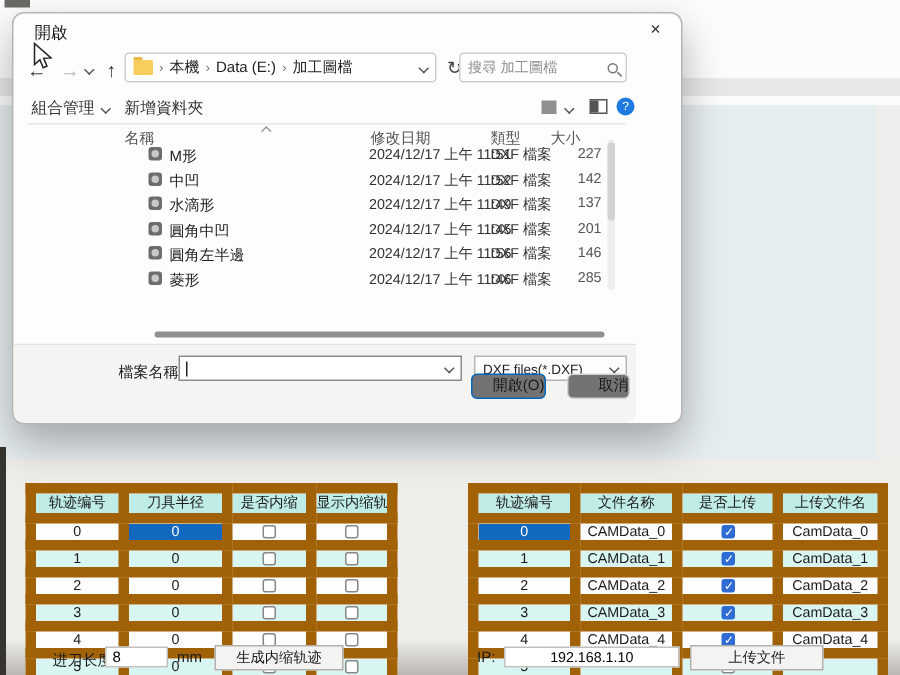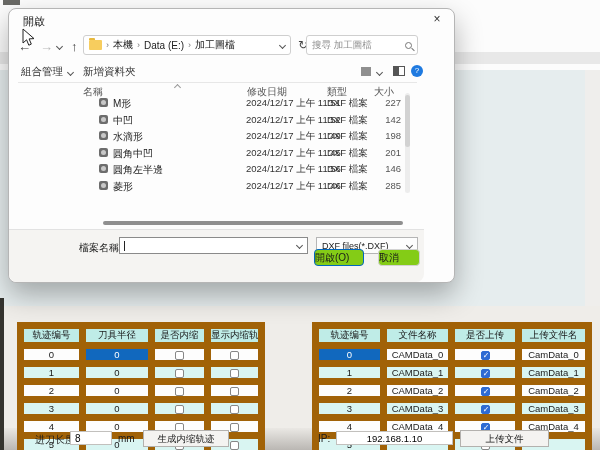--- a/index.html
+++ b/index.html
@@ -56,21 +56,21 @@
   #tb-help { left:402px; top:56px; width:12px; height:12px; border-radius:50%; background:#1f7ae0;
              color:#fff; font-size:8px; text-align:center; line-height:12px; }
   #tb-sep { left:9px; top:73px; width:399px; height:1px; background:#e7e7e7; }
 
   
   .colhdr { top:76px; font-size:10px; color:#555; }
   #col-name { left:74px; }
   #col-sort { left:166px; top:76px; transform:rotate(225deg); border-color:#999; }
   #col-date { left:238px; }
   #col-type { left:318px; }
-  #col-size { left:359px; width:32px; text-align:center; }
+  #col-size { left:346px; width:32px; text-align:right; }
 
   
   .file-row { position:absolute; left:84px; width:310px; height:16px; }
   .f-icon { position:absolute; left:6px; top:3px; width:9px; height:9px; background:#6d6d6d; border-radius:2px; }
   .f-icon::after { content:""; position:absolute; left:2px; top:2px; width:5px; height:5px; background:#c9c9c9; border-radius:50%; }
   .f-name { position:absolute; left:20px; top:2px; font-size:10px; color:#222; white-space:nowrap; }
   .f-date { position:absolute; left:153px; top:2px; font-size:9.5px; color:#333; white-space:nowrap; }
   .f-type { position:absolute; left:234px; top:2px; font-size:9.5px; color:#333; white-space:nowrap; }
   .f-size { position:absolute; left:272px; top:2px; width:36px; font-size:9.5px; color:#555; text-align:right; }
   #vscroll { left:396px; top:84px; width:5px; height:100px; background:#ededed; border-radius:3px; }
@@ -81,21 +81,21 @@
   #dlg-footer { left:0; top:220px; width:415px; height:53px; background:#f5f4f2;
                 border-top:1px solid #e2e2e2; border-radius:0 0 8px 8px; }
   #fn-label { left:70px; top:232px; font-size:10px; color:#222; }
   #fn-input { left:110px; top:228px; width:189px; height:17px; background:#fff; border:1px solid #8a8a8a; }
   #fn-caret { left:4px; top:3px; width:1px; height:10px; background:#222; }
   #fn-chev  { right:5px; top:5px; border-color:#555; }
   #ft-combo { left:307px; top:228px; width:102px; height:17px; background:#fdfdfd; border:1px solid #b5b5b5;
               font-size:9px; color:#222; display:flex; align-items:center; padding:0 5px; }
   #ft-combo .chev { margin-left:auto; }
   .dlg-btn { position:absolute; top:240px; height:17px; border-radius:4px; font-size:10px; color:#1a1a1a;
-             text-align:left; line-height:16px; background:#84cc16; }
+             text-align:right; line-height:16px; background:#737373; }
   #btn-open   { left:305px; width:50px; border:1px solid #0067c0; }
   #btn-cancel { left:369px; width:42px; border:1px solid #d2d2d2; }
 
   
   #cursor { left:22px; top:28px; width:13px; height:19px; z-index:50; }
 
   
   table { border-collapse:collapse; table-layout:fixed; position:absolute; background:#fdfdfd;
           border:2px solid #4c4c4c; font-size:9.5px; color:#1a1a1a; }
   #table-left  { left:17px; top:322px; width:241px; }
@@ -194,21 +194,21 @@
         <span class="f-name">中凹</span>
         <span class="f-date">2024/12/17 上午 11:52</span>
         <span class="f-type">DXF 檔案</span>
         <span class="f-size">142</span>
       </div>
       <div class="file-row" style="top: 119.2px;">
         <span class="f-icon"></span>
         <span class="f-name">水滴形</span>
         <span class="f-date">2024/12/17 上午 11:49</span>
         <span class="f-type">DXF 檔案</span>
-        <span class="f-size">198</span>
+        <span class="f-size">137</span>
       </div>
       <div class="file-row" style="top: 135.8px;">
         <span class="f-icon"></span>
         <span class="f-name">圓角中凹</span>
         <span class="f-date">2024/12/17 上午 11:45</span>
         <span class="f-type">DXF 檔案</span>
         <span class="f-size">201</span>
       </div>
       <div class="file-row" style="top: 152.4px;">
         <span class="f-icon"></span>

